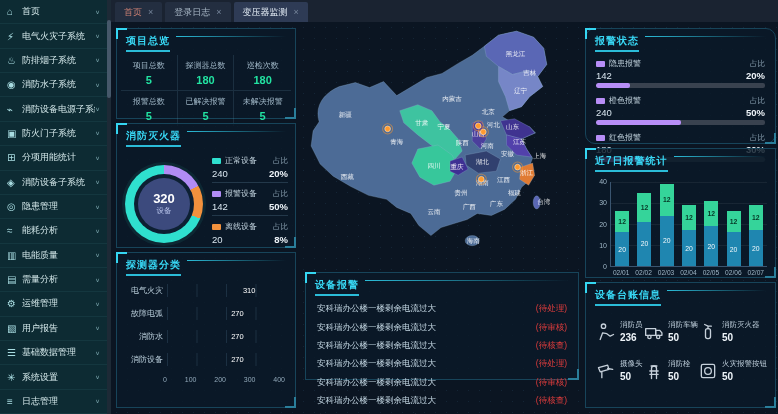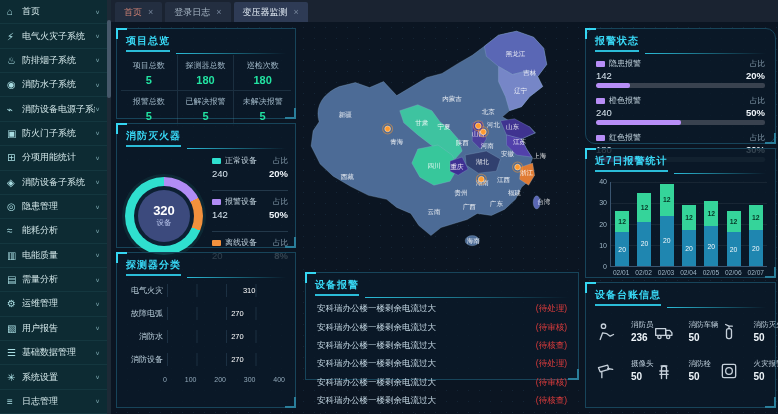--- a/index.html
+++ b/index.html
@@ -22,21 +22,21 @@
   .tab{display:flex;align-items:center;gap:6px;height:20px;padding:0 9px;margin-right:3px;background:#232e40;font-size:9px;color:#a9b8c6;cursor:pointer;border-radius:2px 2px 0 0;}
   .tab.tab-first .tab-lbl{color:#c97f72;}
   .tab.tab-active{background:#2e3b55;color:#e2ebf4;}
   .tab-x{color:#76859a;font-size:9px;}
   
   #main{position:absolute;left:111px;top:22px;right:0;bottom:0;background:#0b1522;
     background-image:radial-gradient(rgba(70,120,160,.16) .8px,transparent .9px);background-size:11px 11px;}
   .panel{position:absolute;background:rgba(10,26,40,.82);border:1px solid #17445a;box-sizing:border-box;}
   .panel::before{content:'';position:absolute;left:-1px;top:-1px;width:9px;height:9px;border-left:2px solid #35d6f2;border-top:2px solid #35d6f2;}
   .panel::after{content:'';position:absolute;right:-1px;bottom:-1px;width:9px;height:9px;border-right:2px solid #2a7e9a;border-bottom:2px solid #2a7e9a;}
-  .p-head{display:flex;align-items:flex-end;gap:6px;padding:5px 9px 2px;}
+  .p-head{display:flex;align-items:flex-start;gap:6px;padding:5px 9px 2px;}
   .p-title{font-size:10px;font-weight:bold;color:#38d8f5;letter-spacing:1px;border-bottom:2px solid #2bbcd8;padding-bottom:2px;white-space:nowrap;}
   .p-head::after{content:'';flex:1;height:1px;background:linear-gradient(90deg,#2bbcd8,rgba(43,188,216,0));transform:translateY(2px);}
   
   .p-overview{left:5px;top:6px;width:180px;height:91px;}
   .stat-grid{display:grid;grid-template-columns:1fr 1fr 1fr;padding:1px 4px;}
   .stat-cell{text-align:center;padding:5px 0 4px;border-right:1px solid rgba(120,170,200,.16);border-bottom:1px solid rgba(120,170,200,.16);}
   .stat-cell:nth-of-type(3n){border-right:none;}
   .stat-cell:nth-of-type(n+4){border-bottom:none;}
   .stat-label{font-size:8px;color:#9fb6c6;margin-bottom:3px;white-space:nowrap;}
   .stat-value{font-size:11px;font-weight:bold;color:#22e3a2;}
@@ -45,21 +45,21 @@
   .ds-body{display:flex;padding:6px 7px 0 5px;align-items:center;}
   .donut-wrap{width:84px;flex:none;display:flex;justify-content:center;}
   .donut{position:relative;width:78px;height:78px;border-radius:50%;
     background:conic-gradient(#b18cf5 0deg 62deg,#f2913d 62deg 112deg,#2fe0cf 112deg 360deg);
     box-shadow:0 0 0 3px rgba(47,224,207,.08);}
   .donut-hole{position:absolute;inset:9px;border-radius:50%;background:#0d2033;display:flex;align-items:center;justify-content:center;}
   .donut-core{width:52px;height:52px;border-radius:50%;background:#3c4a7d;display:flex;flex-direction:column;align-items:center;justify-content:center;}
   .donut-val{font-size:13px;font-weight:bold;color:#fff;line-height:1.1;}
   .donut-sub{font-size:7.5px;color:#bcc8ee;}
   .ds-legend{flex:1;padding-left:6px;}
-  .ds-row{margin-bottom:5px;border-bottom:1px solid rgba(110,150,180,.25);padding-bottom:11px;}
+  .ds-row{margin-bottom:5px;border-bottom:1px solid rgba(110,150,180,.25);padding-bottom:3px;}
   .ds-row:last-child{border-bottom:none;}
   .ds-l1,.ds-l2{display:flex;align-items:center;}
   .swatch{width:9px;height:6px;border-radius:1px;margin-right:4px;flex:none;}
   .ds-name{font-size:8px;color:#c2d3de;flex:1;}
   .ds-ratio{font-size:7.5px;color:#8ba2b2;}
   .ds-val{font-size:9.5px;color:#d9e6ef;flex:1;margin-top:2px;}
   .ds-pct{font-size:9.5px;font-weight:bold;color:#eef4f9;margin-top:2px;}
   
   .p-detect{left:5px;top:230px;width:180px;height:156px;}
   .det-rows{padding:6px 10px 0 6px;}
@@ -103,21 +103,21 @@
   .wk-bars{display:flex;height:100%;align-items:flex-end;justify-content:space-around;}
   .wcol{width:14px;display:flex;flex-direction:column;justify-content:flex-end;height:100%;}
   .wseg{display:flex;align-items:center;justify-content:center;font-size:6.8px;color:#f0f8fb;}
   .wseg.g{background:#35d49a;color:#063826;font-weight:bold;}
   .wseg.b{background:#1f86b0;}
   .wk-dates{display:flex;justify-content:space-around;margin:2px 8px 0 24px;}
   .wk-dt{font-size:6.6px;color:#9fb6c6;width:20px;text-align:center;}
   
   .p-ledger{left:474px;top:260px;width:191px;height:126px;}
   .lg-grid{display:grid;grid-template-columns:1fr 1fr 1fr;row-gap:16px;padding:12px 8px 0 10px;}
-  .lg-cell{display:flex;align-items:center;gap:15px;}
+  .lg-cell{display:flex;align-items:center;gap:4px;}
   .lg-ic{flex:none;width:20px;height:20px;}
   .lg-ic svg{width:20px;height:20px;stroke:#c6d0da;fill:none;stroke-width:1.6;stroke-linecap:round;stroke-linejoin:round;}
   .lg-txt{display:flex;flex-direction:column;}
   .lg-label{font-size:7.5px;color:#c0d0dd;white-space:nowrap;}
   .lg-value{font-size:10px;font-weight:bold;color:#eef4f9;margin-top:2px;}
 </style>
 </head>
 <body>
 
 <div class="sidebar">

